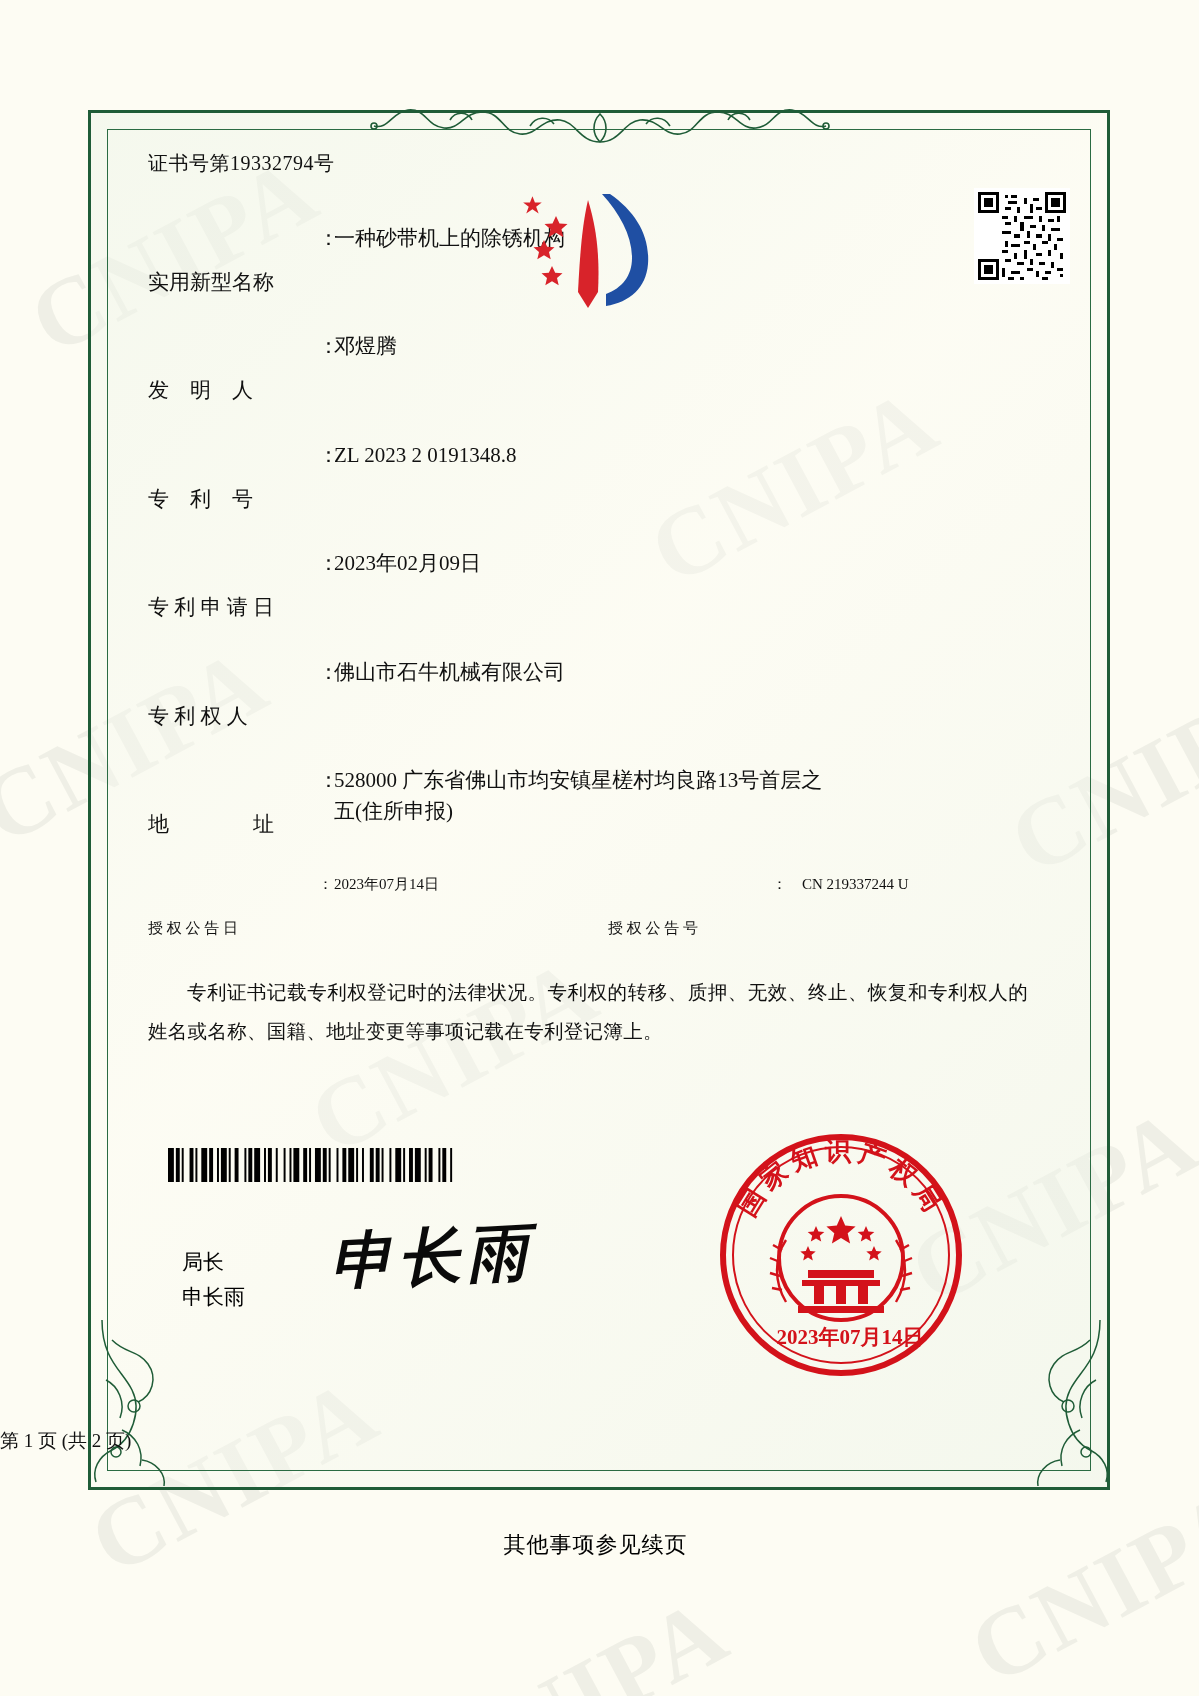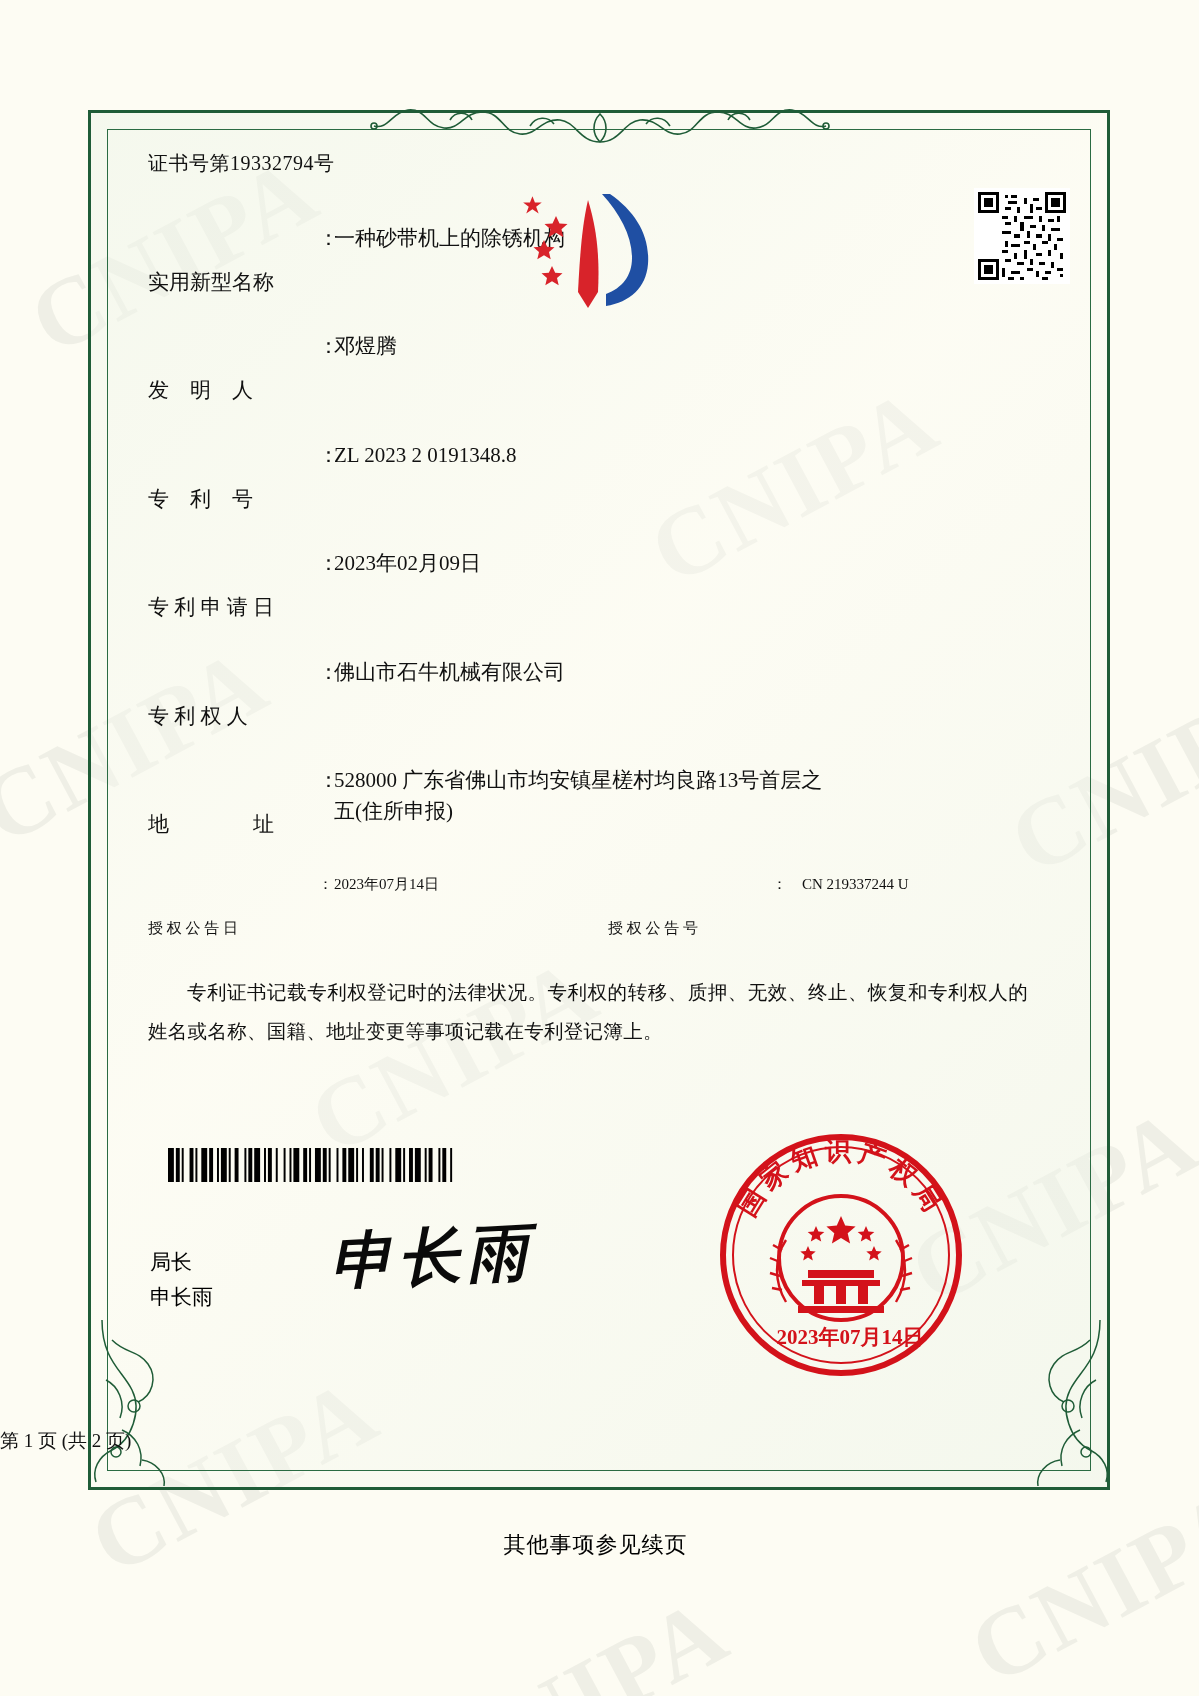--- a/index.html
+++ b/index.html
@@ -174,21 +174,21 @@
     left: 168px;
     top: 1148px;
     width: 290px;
     height: 34px;
     z-index: 4;
   }
 
   
   .sig-block {
     position: absolute;
-    left: 150px;
+    left: 182px;
     top: 1245px;
     z-index: 4;
     font-size: 21px;
     line-height: 1.65;
   }
   .sig-script {
     position: absolute;
     left: 330px;
     top: 1215px;
     z-index: 5;

